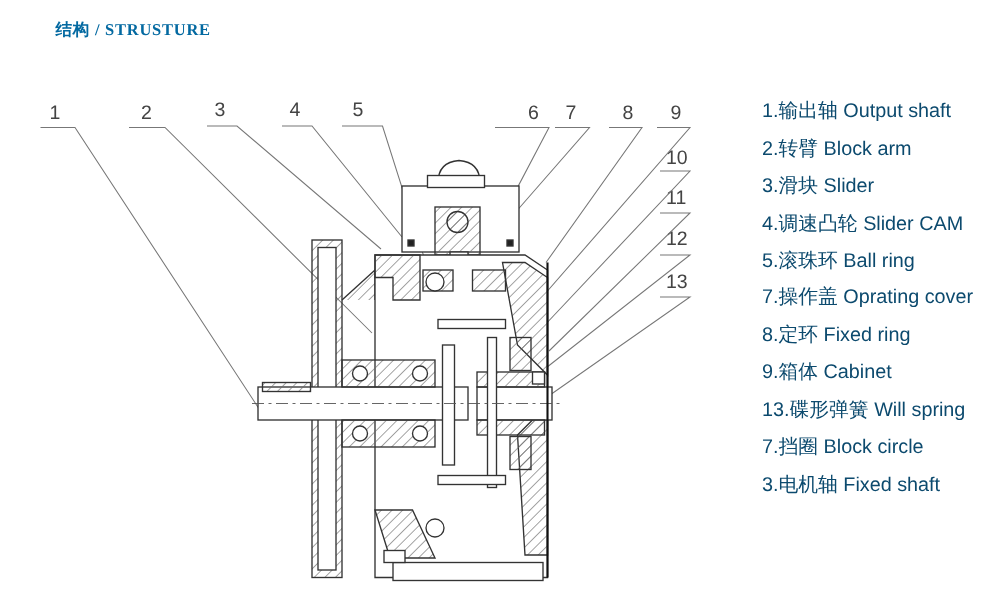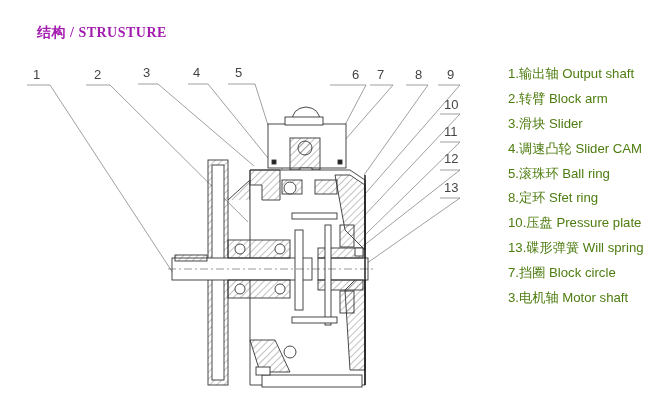--- a/index.html
+++ b/index.html
@@ -1,19 +1,19 @@
 <!DOCTYPE html>
 <html><head>
 <meta charset="utf-8">
 <style>
   html, body { margin:0; padding:0; background:#ffffff; }
   body { width:665px; height:410px; position:relative; overflow:hidden; font-family:"Liberation Sans", sans-serif; }
-  .title { position:absolute; left:37px; top:24px; font-family:"Liberation Serif", serif; font-weight:bold; font-size:14px; color:#a21caf; letter-spacing:0.5px; white-space:nowrap; }
+  .title { position:absolute; left:37px; top:12px; font-family:"Liberation Serif", serif; font-weight:bold; font-size:11px; color:#0369a1; letter-spacing:0.5px; white-space:nowrap; }
   .legend { position:absolute; left:508px; top:62px; }
-  .legend-item { font-size:13.2px; color:#4d7c0f; height:24.9px; line-height:24.9px; white-space:nowrap; }
+  .legend-item { font-size:13.2px; color:#0c4a6e; height:24.9px; line-height:24.9px; white-space:nowrap; }
   svg.drawing { position:absolute; left:0; top:0; }
   .callout-num { font-family:"Liberation Sans", sans-serif; font-size:13px; fill:#444; }
 </style>
 </head>
 <body>
 
 <div class="title">结构 / STRUSTURE</div>
 
 <svg class="drawing" width="665" height="410" viewBox="0 0 665 410">
   <defs>
@@ -109,18 +109,19 @@
   <line x1="168" y1="269" x2="375" y2="269" stroke="#555" stroke-width="0.6" stroke-dasharray="8 3 2 3"></line>
   <line x1="365" y1="175" x2="365" y2="385" stroke="#111" stroke-width="1.4"></line>
 </svg>
 
 <div class="legend">
   <div class="legend-item"><span>1.</span><span>输出轴</span> <span>Output shaft</span></div>
   <div class="legend-item"><span>2.</span><span>转臂</span> <span>Block arm</span></div>
   <div class="legend-item"><span>3.</span><span>滑块</span> <span>Slider</span></div>
   <div class="legend-item"><span>4.</span><span>调速凸轮</span> <span>Slider CAM</span></div>
   <div class="legend-item"><span>5.</span><span>滚珠环</span> <span>Ball ring</span></div>
-  <div class="legend-item"><span>8.</span><span>定环</span> <span>Sfet ring</span></div>
-  <div class="legend-item"><span>10.</span><span>压盘</span> <span>Pressure plate</span></div>
+  <div class="legend-item"><span>7.</span><span>操作盖</span> <span>Oprating cover</span></div>
+  <div class="legend-item"><span>8.</span><span>定环</span> <span>Fixed ring</span></div>
+  <div class="legend-item"><span>9.</span><span>箱体</span> <span>Cabinet</span></div>
   <div class="legend-item"><span>13.</span><span>碟形弹簧</span> <span>Will spring</span></div>
   <div class="legend-item"><span>7.</span><span>挡圈</span> <span>Block circle</span></div>
-  <div class="legend-item"><span>3.</span><span>电机轴</span> <span>Motor shaft</span></div>
+  <div class="legend-item"><span>3.</span><span>电机轴</span> <span>Fixed shaft</span></div>
 </div>
 
 </body></html>

